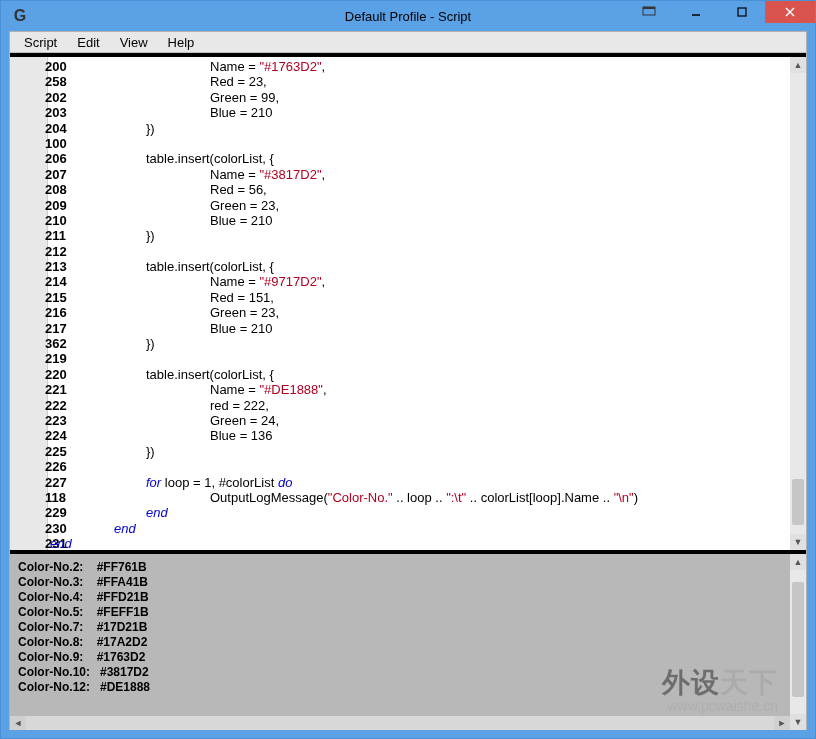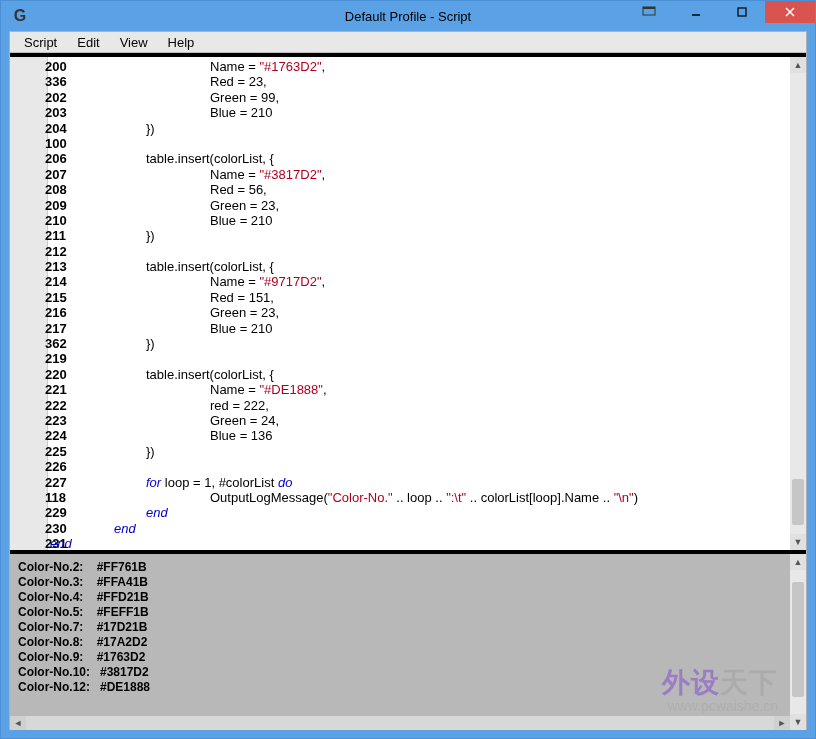--- a/index.html
+++ b/index.html
@@ -172,21 +172,21 @@
     width: 16px; display: flex; align-items: center; justify-content: center;
     font-size: 9px; color: #555; background: #d0d0d0;
   }
   .watermark {
     position: absolute; right: 28px; bottom: 16px;
     text-align: right; pointer-events: none;
     opacity: 0.4;
     font-family: "Microsoft YaHei", Arial, sans-serif;
   }
   .watermark .wm1 { font-size: 28px; font-weight: 700; color: #9a9a9a; letter-spacing: 1px; }
-  .watermark .wm1 .red { color: #6d28d9; }
+  .watermark .wm1 .red { color: #000000; }
   .watermark .wm2 { font-size: 14px; color: #a0a0a0; margin-top: -4px; }
 </style>
 </head>
 <body>
 
 <div class="window">
   <div class="titlebar">
     <div class="logo">G</div>
     <div class="title">Default Profile - Script</div>
     <div class="win-controls">
@@ -222,21 +222,21 @@
       <div class="menu-item">View</div>
       <div class="menu-item">Help</div>
     </div>
 
     <div class="editor-wrap">
       <div class="divider-black"></div>
 
       <div class="editor">
         <div class="gutter" id="gutter">
             <div>200</div>
-            <div>336</div>
+            <div>258</div>
             <div>202</div>
             <div>203</div>
             <div>204</div>
             <div>100</div>
             <div>206</div>
             <div>207</div>
             <div>208</div>
             <div>209</div>
             <div>210</div>
             <div>211</div>

